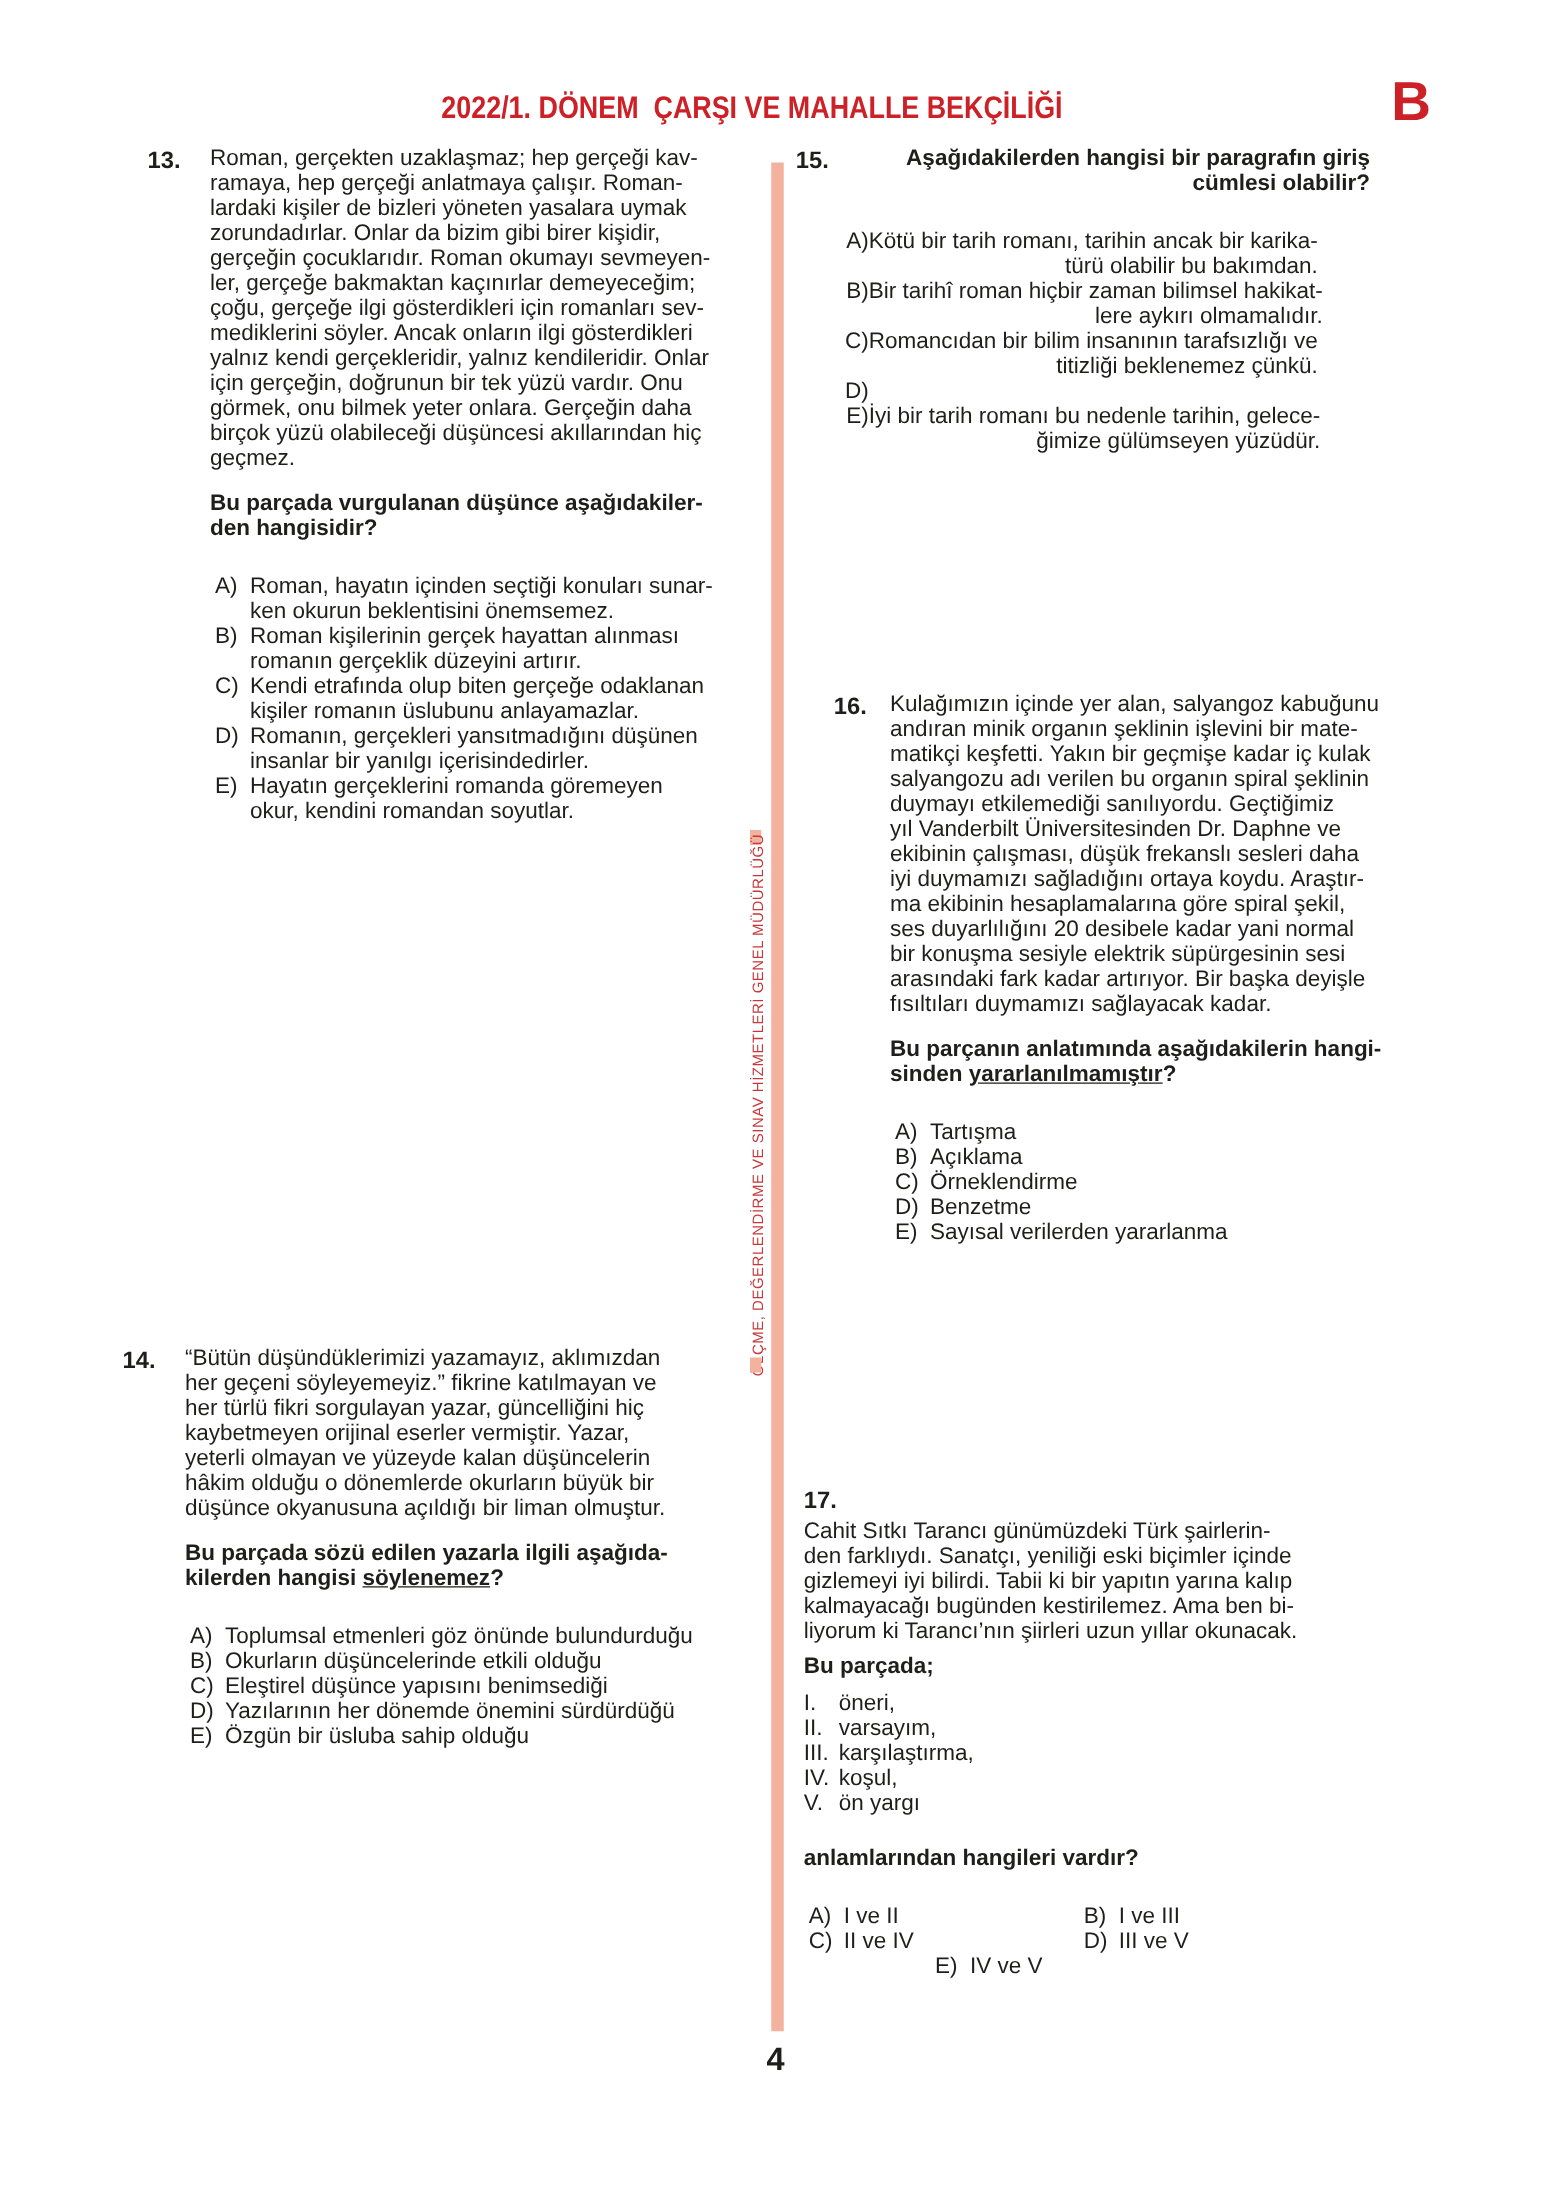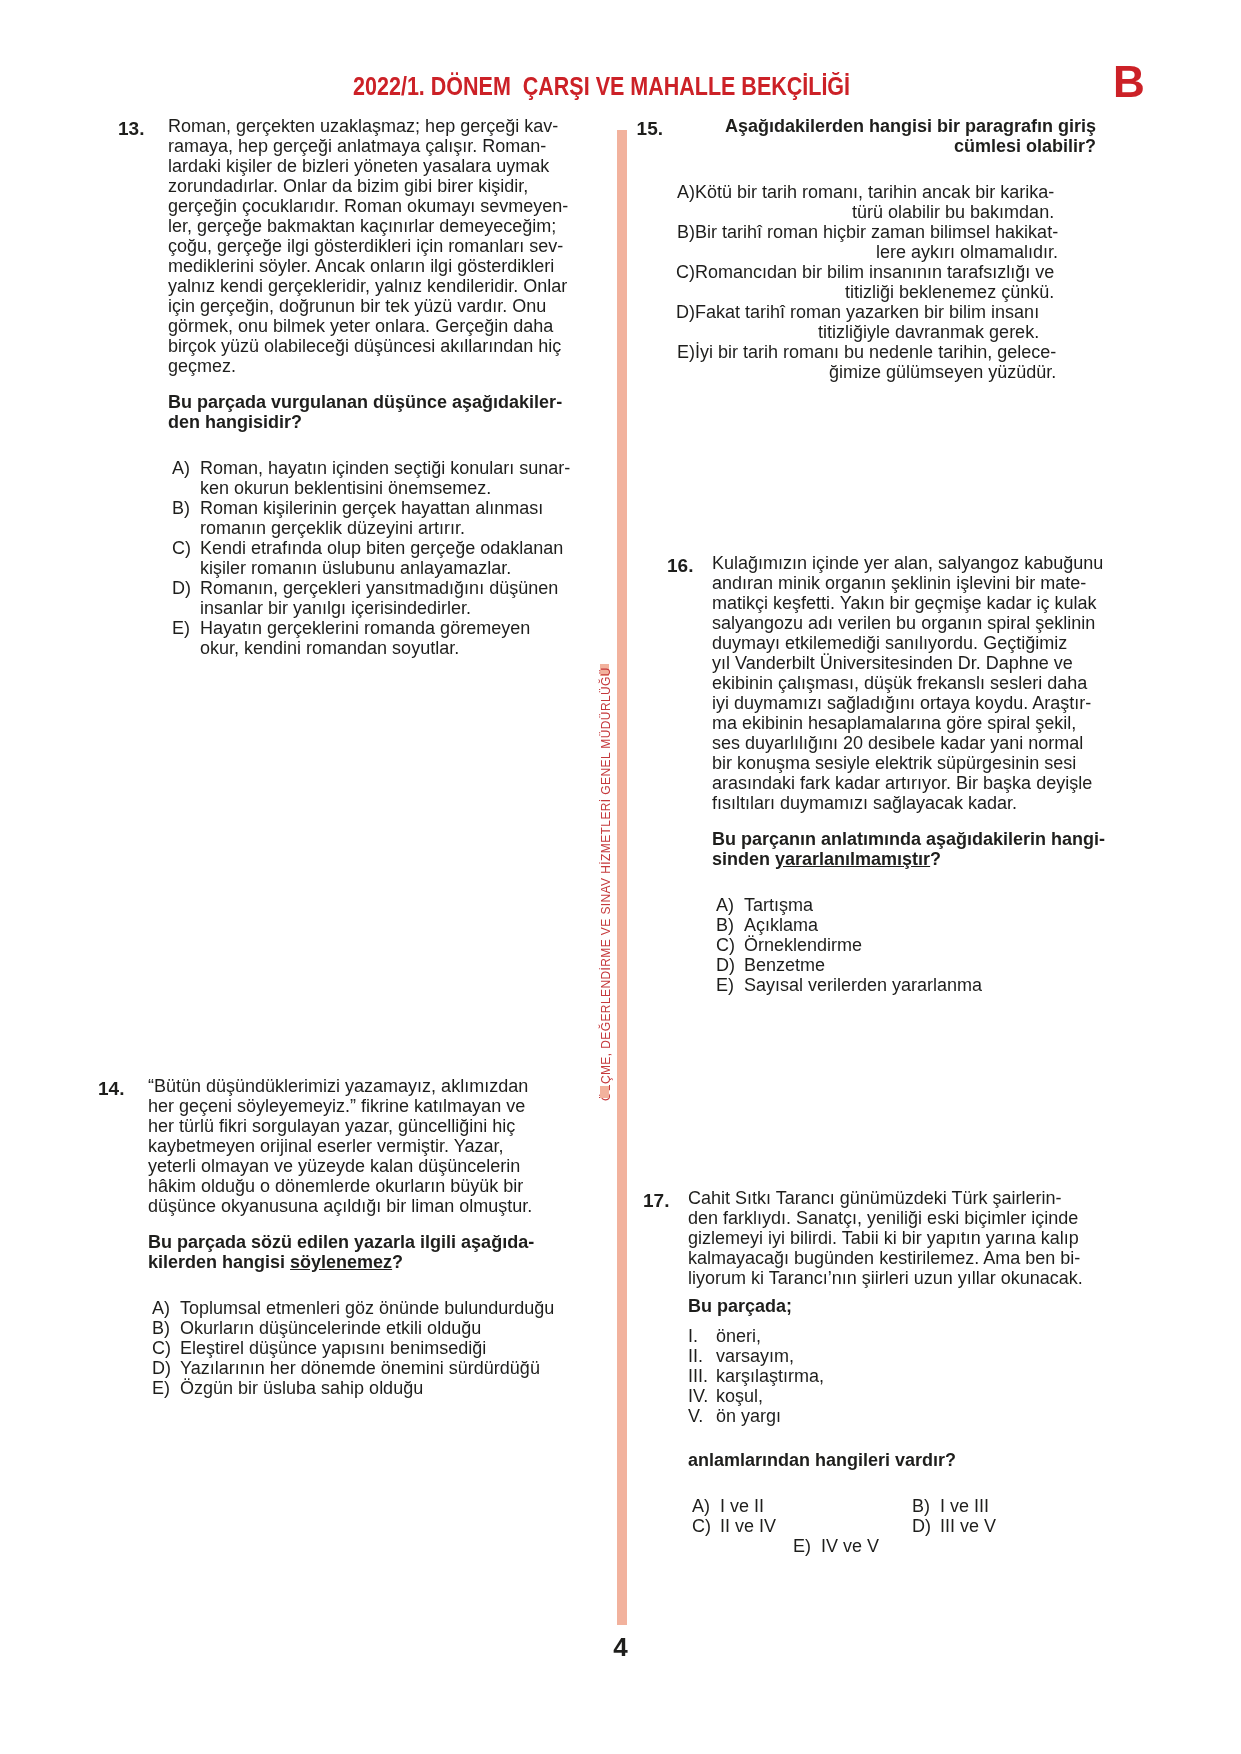--- a/index.html
+++ b/index.html
@@ -27,21 +27,21 @@
   .endcap { position:absolute; width:9px; height:12px; background:#f2b29d; left:600px; }
   .endcap.top { top:664px; }
   .endcap.bot { top:1086px; }
 
   
   .question { position:absolute; display:flex; }
   .q13 { left:102px;  top:116px;  width:466px;margin-left:16px; }
   .q14 { left:98px;  top:1076px; width:466px; }
   .q15 { left:618px; top:116px;  width:478px;text-align:right; }
   .q16 { left:643px; top:553px;  width:478px;margin-left:24px; }
-  .q17 { left:643px; top:1188px; width:478px; }
+  .q17 { left:643px; top:1188px; width:478px;flex-direction:column; }
   .ql .qnum { width:50px; }
   .qr .qnum { width:45px; }
   .qnum { flex:none; font-weight:bold; font-size:19px; line-height:26px; }
   .qbody { flex:1; font-size:18px; line-height:20px; }
   .passage { white-space:pre; }
   .qprompt { font-weight:bold; margin-top:16px; white-space:pre; }
   .q15 .qprompt { margin-top:0; }
   .q17 .qprompt { margin-top:24px; }
   .ul { text-decoration:underline; }
 
@@ -180,22 +180,20 @@
             <span class="otext">Bir tarihî roman hiçbir zaman bilimsel hakikat-
 lere aykırı olmamalıdır.</span>
           </div>
         <div class="option">
             <span class="olet">C)</span>
             <span class="otext">Romancıdan bir bilim insanının tarafsızlığı ve
 titizliği beklenemez çünkü.</span>
           </div>
         <div class="option">
             <span class="olet">D)</span>
-            <span class="otext">Fakat tarihî roman yazarken bir bilim insanı
-titizliğiyle davranmak gerek.</span>
           </div>
         <div class="option">
             <span class="olet">E)</span>
             <span class="otext">İyi bir tarih romanı bu nedenle tarihin, gelece-
 ğimize gülümseyen yüzüdür.</span>
           </div>
       </div>
     </div>
   </section>
 

